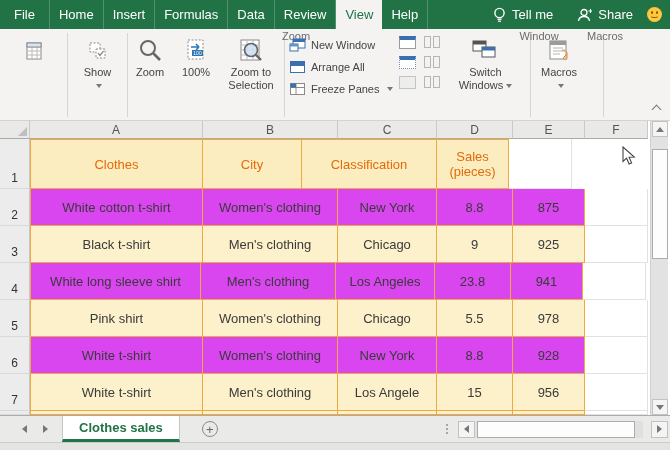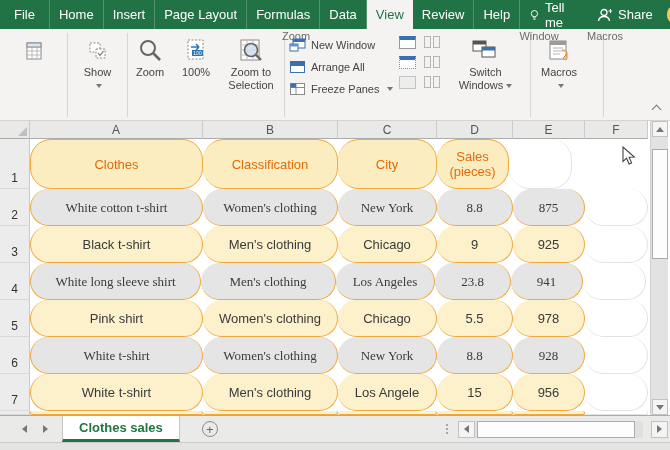--- a/index.html
+++ b/index.html
@@ -57,26 +57,26 @@
   .chl { background:#e9e9e8; border-right:1px solid #c9c9c9; border-bottom:1px solid #ababab;
          font-size:12px; color:#555; display:flex; align-items:center; justify-content:center; }
   .corner { background:#e9e9e8; border-right:1px solid #c9c9c9; border-bottom:1px solid #ababab; position:relative; }
   .corner i { position:absolute; right:2px; bottom:2px; width:0; height:0;
               border-left:9px solid transparent; border-bottom:9px solid #c0bfbf; }
   .row { display:flex; }
   .row.r1 { height:50px; } .row.rn { height:37px; } .row.sliver { height:4px; overflow:hidden; }
   .rh { background:#ececec; border-right:1px solid #c9c9c9; border-bottom:1px solid #d9d9d9;
         font-size:12px; color:#333; display:flex; align-items:flex-end; justify-content:center; padding-bottom:3px; }
   .c { display:flex; align-items:center; justify-content:center; text-align:center; font-size:13px; color:#3a3a3a;
-       border-right:1px solid #F0A93C; border-bottom:1px solid #F0A93C; line-height:15px; padding:0 2px;border-radius:21px; }
+       border-right:1px solid #F0A93C; border-bottom:1px solid #F0A93C; line-height:15px; padding:0 2px; }
   .c.first { border-left:1px solid #F0A93C; }
   .row.topline .c { border-top:1px solid #F0A93C; }
   .s-header { background:#FBEDC0; color:#E26B0A; }
   .s-yellow { background:#FCF1CB; }
-  .s-white  { background:#e5e5e5;font-family:Liberation Serif, serif; }
+  .s-white  { background:#d946ef; }
   .fcol { background:#fff; border-right:1px solid #e2e2e2; border-bottom:1px solid #e2e2e2; }
   .row.topline .fcol { border-top:none; }
 
   
   .vscroll { position:absolute; right:2px; top:121px; width:18px; height:294px; background:#e2e2e2; border-left:1px solid #d0d0d0; }
   .sbtn { position:absolute; left:1px; width:16px; height:16px; background:#f4f4f4; border:1px solid #c2c2c2;
           display:flex; align-items:center; justify-content:center; }
   .tri { width:0; height:0; }
   .tri.up    { border-left:4px solid transparent; border-right:4px solid transparent; border-bottom:5px solid #777; }
   .tri.down  { border-left:4px solid transparent; border-right:4px solid transparent; border-top:5px solid #777; }
@@ -108,25 +108,24 @@
 </head>
 <body>
 
 <div class="app">
 
   <div class="tabstrip">
     <div style="display:flex">
         <div class="rtab">File</div>
         <div class="rtab">Home</div>
         <div class="rtab">Insert</div>
-        <div class="rtab">Page Layout</div>
         <div class="rtab">Formulas</div>
         <div class="rtab">Data</div>
+        <div class="rtab">Review</div>
         <div class="rtab active">View</div>
-        <div class="rtab">Review</div>
         <div class="rtab">Help</div>
       </div>
     <div class="strip-right">
       <div class="strip-item">
         <svg class="icon-svg" width="13" height="16" viewBox="0 0 13 16">
           <circle cx="6.5" cy="6" r="4.6" fill="none" stroke="#fff" stroke-width="1.4"></circle>
           <rect x="4.5" y="11.5" width="4" height="1.4" fill="#fff"></rect>
           <rect x="5" y="13.6" width="3" height="1.2" fill="#fff"></rect>
         </svg>
         <span>Tell me</span>
@@ -318,22 +317,22 @@
         <div class="chl" style="width: 135px;">B</div>
         <div class="chl" style="width: 99px;">C</div>
         <div class="chl" style="width: 76px;">D</div>
         <div class="chl" style="width: 72px;">E</div>
         <div class="chl" style="width: 63px;">F</div>
       </div>
     <div>
         <div class="row r1 topline">
           <div class="rh" style="width: 30px;">1</div>
           <div class="c s-header first" style="width: 173px;">Clothes</div>
+          <div class="c s-header" style="width: 99px;">City</div>
           <div class="c s-header" style="width: 135px;">Classification</div>
-          <div class="c s-header" style="width: 99px;">City</div>
           <div class="c s-header" style="width: 72px;">Sales (pieces)</div>
           <div class="c fcol" style="width: 63px;"></div>
         </div>
         <div class="row rn">
           <div class="rh" style="width: 30px;">2</div>
           <div class="c s-white first" style="width: 173px;">White cotton t-shirt</div>
           <div class="c s-white" style="width: 135px;">Women's clothing</div>
           <div class="c s-white" style="width: 99px;">New York</div>
           <div class="c s-white" style="width: 76px;">8.8</div>
           <div class="c s-white" style="width: 72px;">875</div>

